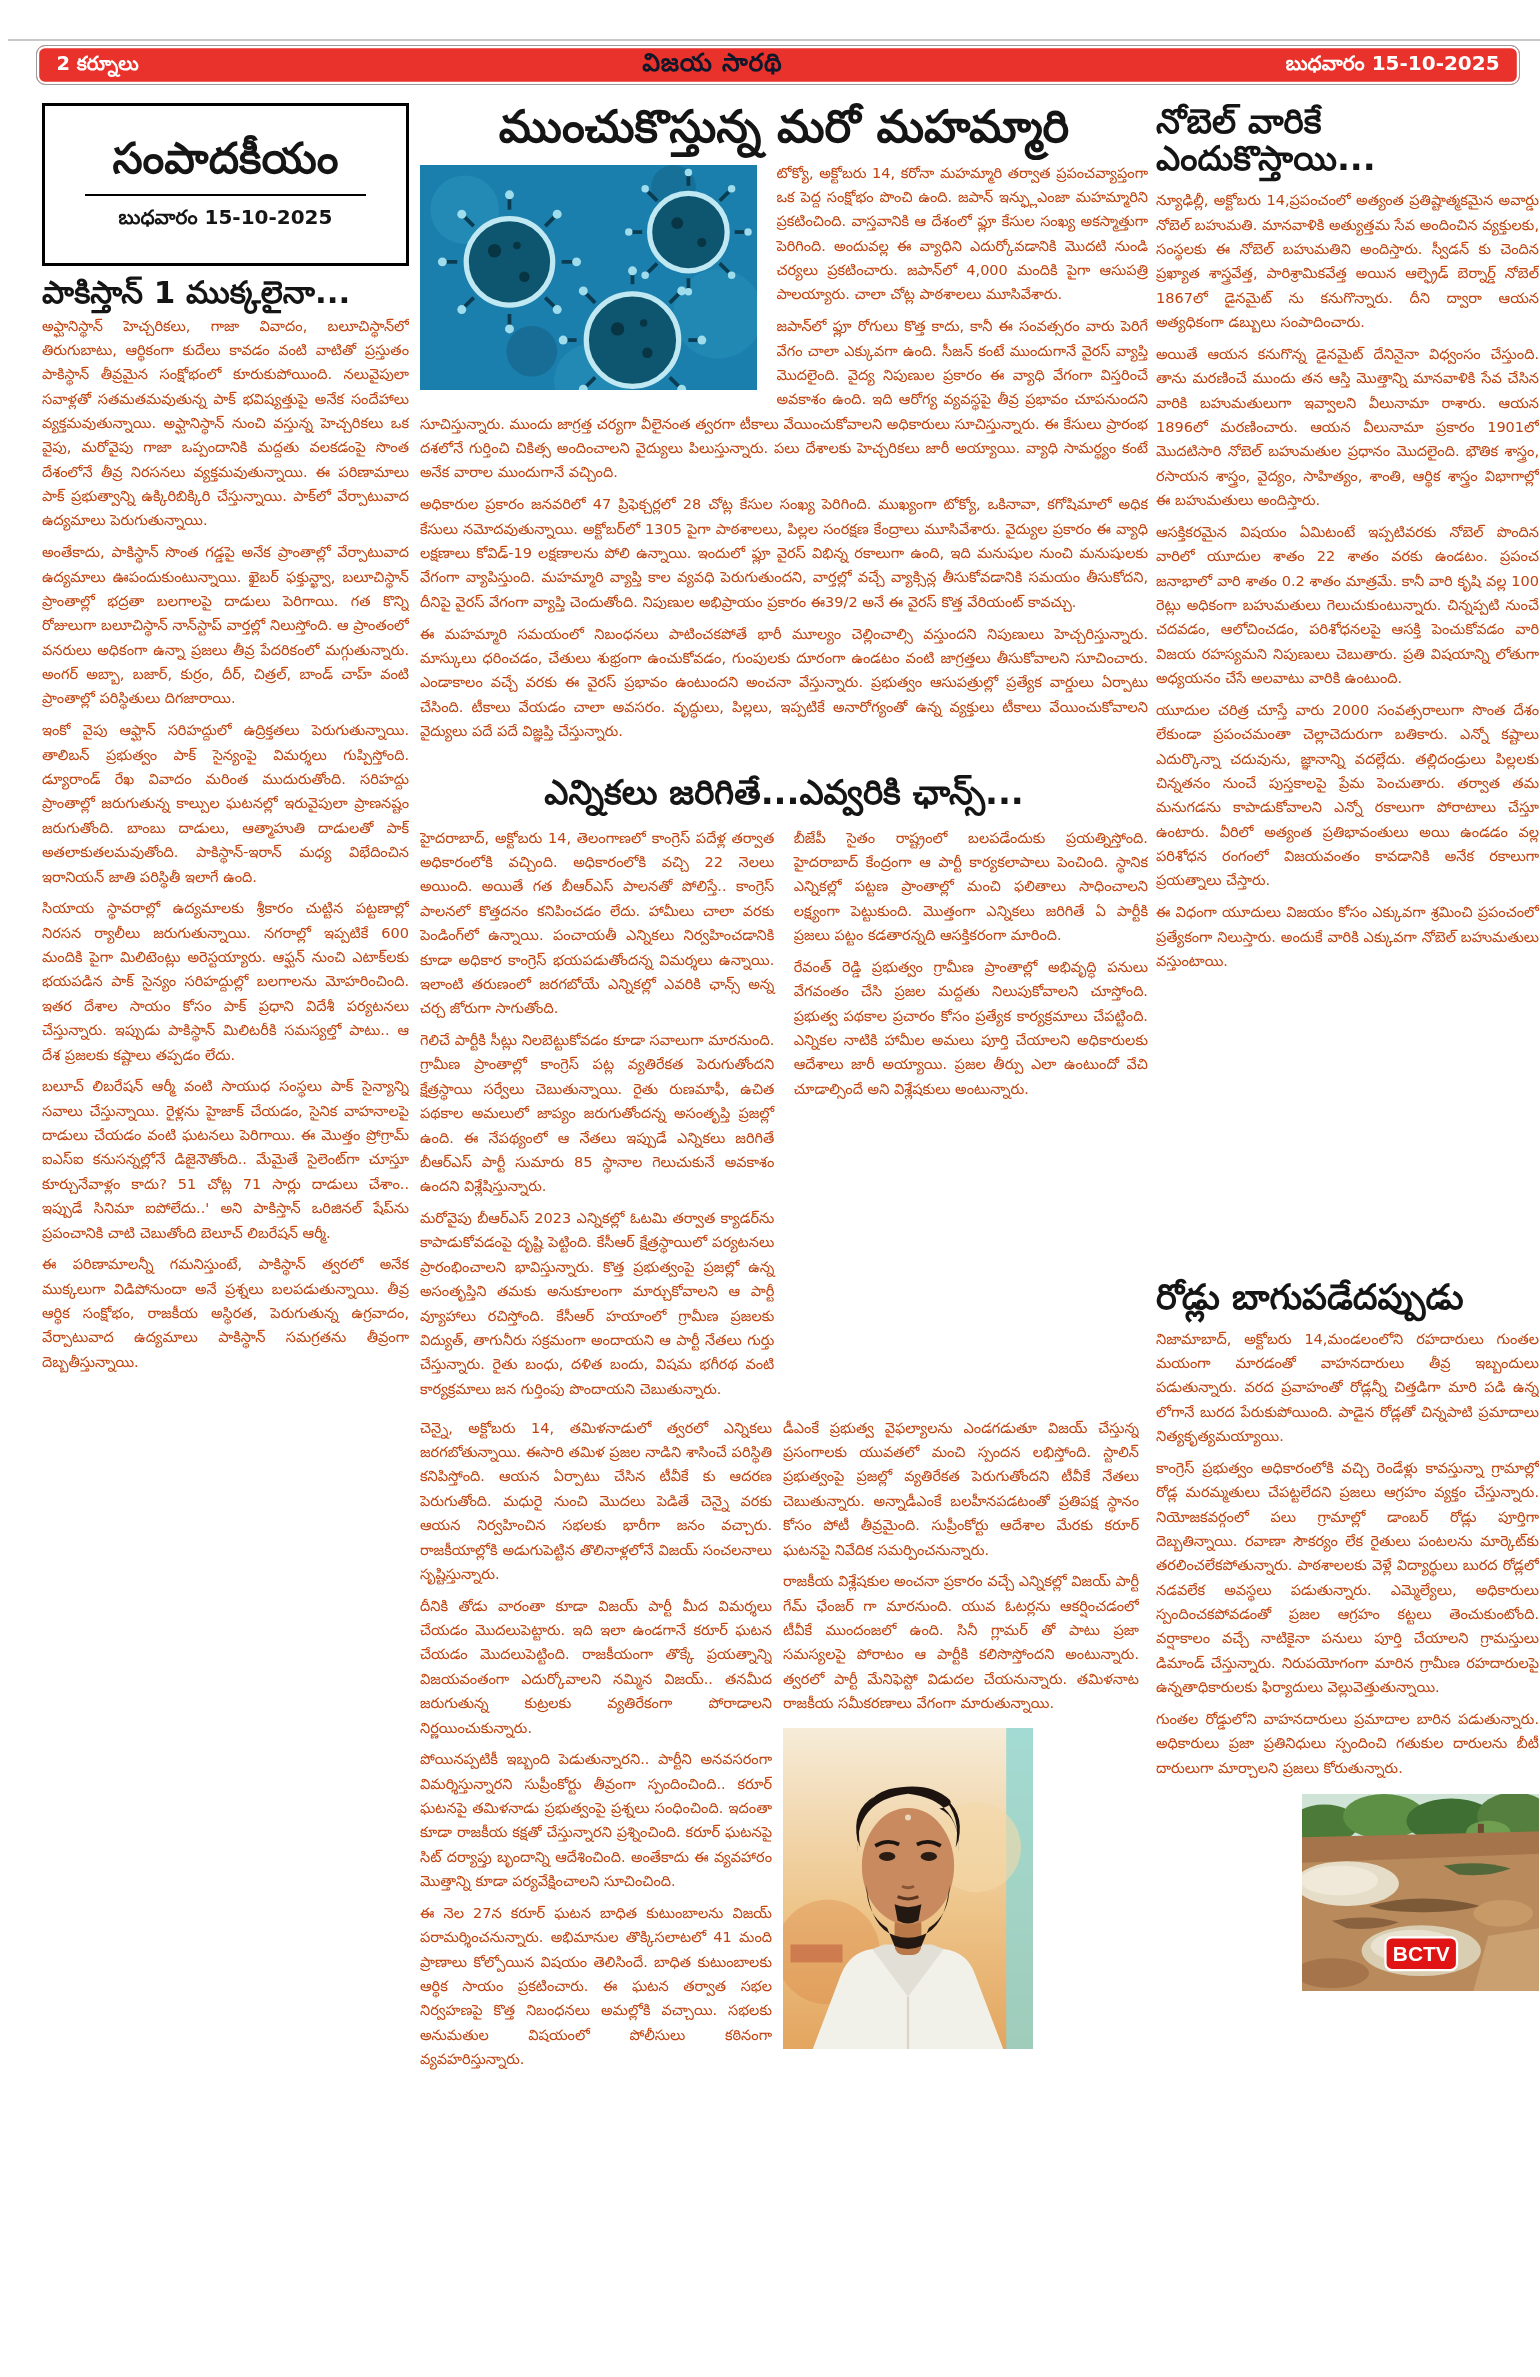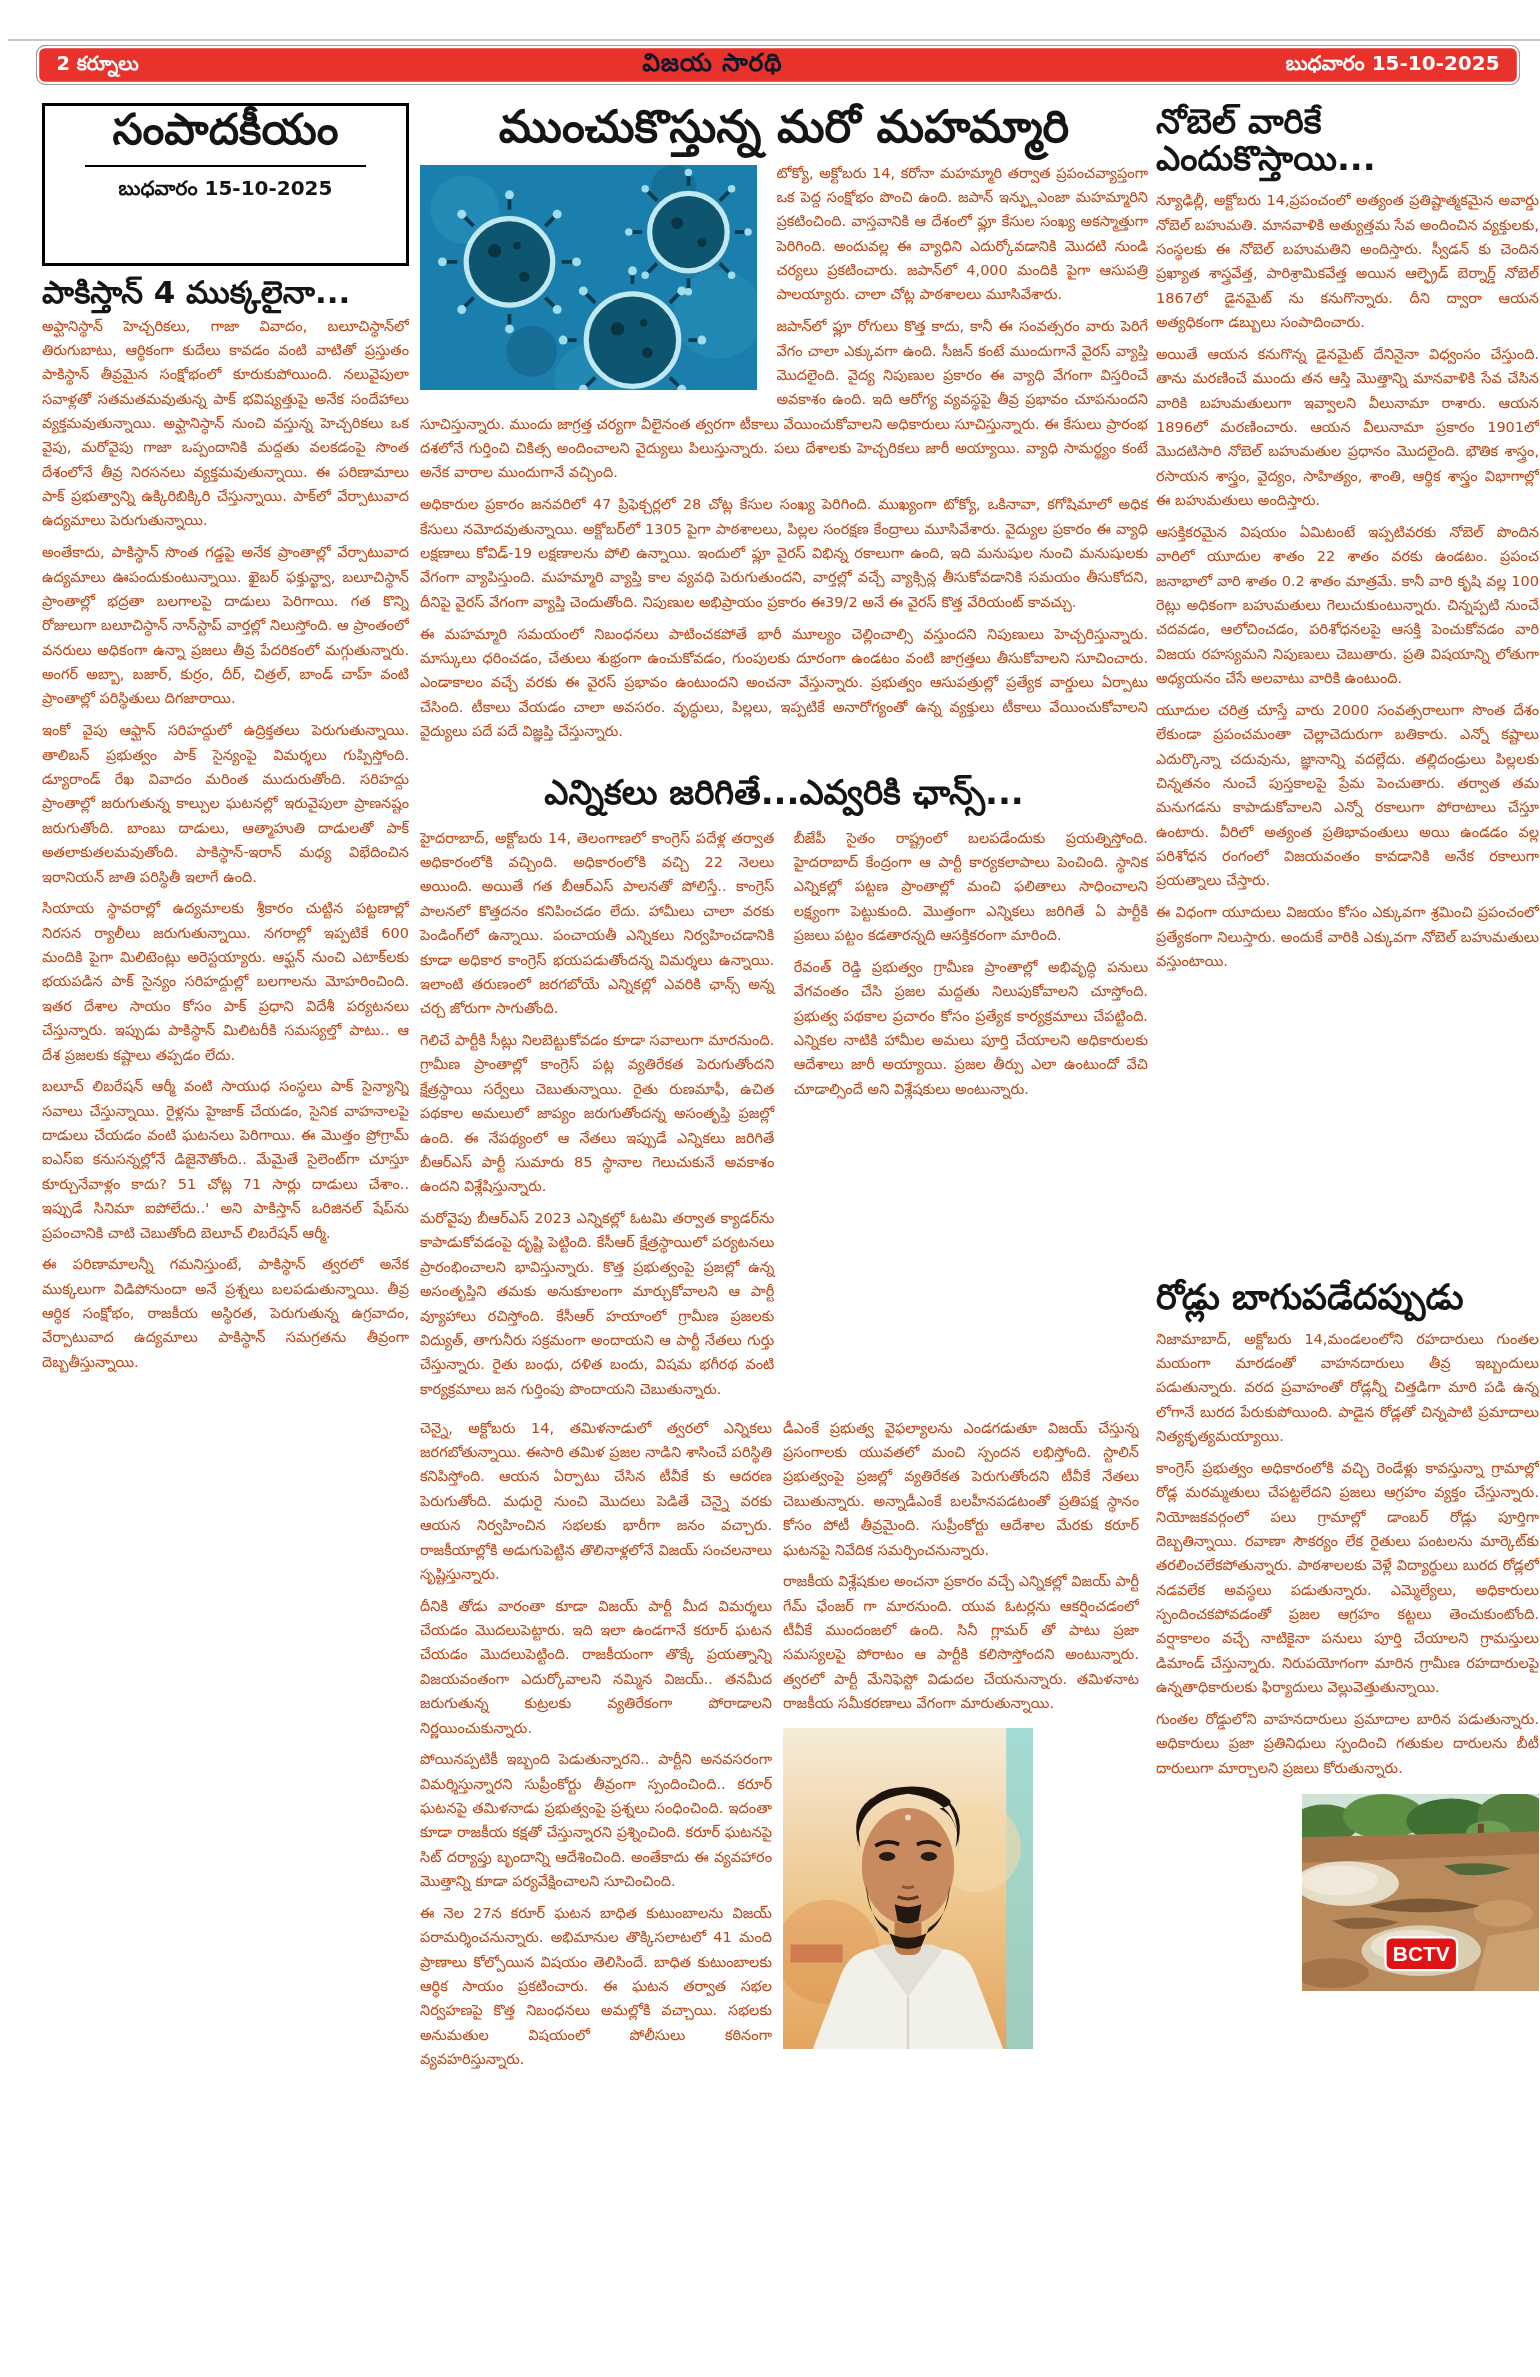--- a/index.html
+++ b/index.html
@@ -13,21 +13,21 @@
   .banner .pg{color:#ffffff;font-size:19.4px;font-weight:bold;}
   .banner .paper{color:#0f172a;font-size:25px;font-weight:bold;letter-spacing:0.7px;}
   .banner .date{color:#ffffff;font-size:20px;font-weight:bold;}
   
   .col{position:absolute;top:103px;}
   .col-left{left:34px;width:367px;}
   .col-mid{left:412px;width:728px;}
   .col-right{left:1148px;width:383px;}
   
   .edbox{border:3.7px solid #000;height:163px;box-sizing:border-box;text-align:center;
-         display:flex;flex-direction:column;align-items:center;}
+         display:flex;flex-direction:column;justify-content:center;align-items:center;}
   .edbox .edtitle{font-family:"DejaVu Serif",serif;font-size:43px;font-weight:bold;line-height:1.1;}
   .edbox .edrule{width:78%;height:2.2px;background:#000;margin:12px 0 9px 0;}
   .edbox .eddate{font-size:20px;font-weight:bold;}
   .edheadline{font-size:31px;font-weight:bold;margin:9px 0 4.5px 0;line-height:1.1;}
   .edbody{height:2014px;overflow:hidden;}
   
   .para{margin:0 0 7.5px 0;font-size:14.5px;line-height:1.68;text-align:justify;color:#c2410c;}
   
   .h-pandemic{font-size:45px;font-weight:bold;text-align:center;margin:0 0 10.4px 0;line-height:1.05;}
   .pandemic-body{height:601px;overflow:hidden;}
@@ -58,21 +58,21 @@
     <span class="paper">విజయ సారథి</span>
     <span class="date">బుధవారం 15-10-2025</span>
   </div>
 
   <div class="col col-left">
     <div class="edbox">
       <div class="edtitle">సంపాదకీయం</div>
       <div class="edrule"></div>
       <div class="eddate">బుధవారం 15-10-2025</div>
     </div>
-    <div class="edheadline">పాకిస్తాన్ 4 ముక్కలైనా...</div>
+    <div class="edheadline">పాకిస్తాన్ 1 ముక్కలైనా...</div>
     <div class="edbody">
         <p class="para">అఫ్ఘానిస్థాన్ హెచ్చరికలు, గాజా వివాదం, బలూచిస్థాన్‌లో తిరుగుబాటు, ఆర్థికంగా కుదేలు కావడం వంటి వాటితో ప్రస్తుతం పాకిస్థాన్ తీవ్రమైన సంక్షోభంలో కూరుకుపోయింది. నలువైపులా సవాళ్లతో సతమతమవుతున్న పాక్ భవిష్యత్తుపై అనేక సందేహాలు వ్యక్తమవుతున్నాయి. అఫ్ఘానిస్థాన్ నుంచి వస్తున్న హెచ్చరికలు ఒక వైపు, మరోవైపు గాజా ఒప్పందానికి మద్దతు వలకడంపై సొంత దేశంలోనే తీవ్ర నిరసనలు వ్యక్తమవుతున్నాయి. ఈ పరిణామాలు పాక్ ప్రభుత్వాన్ని ఉక్కిరిబిక్కిరి చేస్తున్నాయి. పాక్‌లో వేర్పాటువాద ఉద్యమాలు పెరుగుతున్నాయి.</p>
         <p class="para">అంతేకాదు, పాకిస్థాన్ సొంత గడ్డపై అనేక ప్రాంతాల్లో వేర్పాటువాద ఉద్యమాలు ఊపందుకుంటున్నాయి. ఖైబర్ ఫక్తున్ఖ్వా, బలూచిస్థాన్ ప్రాంతాల్లో భద్రతా బలగాలపై దాడులు పెరిగాయి. గత కొన్ని రోజులుగా బలూచిస్థాన్ నాన్‌స్టాప్ వార్తల్లో నిలుస్తోంది. ఆ ప్రాంతంలో వనరులు అధికంగా ఉన్నా ప్రజలు తీవ్ర పేదరికంలో మగ్గుతున్నారు. అంగర్ అబ్బా, బజార్, కుర్రం, దీర్, చిత్రల్, బాండ్ చాహ్ వంటి ప్రాంతాల్లో పరిస్థితులు దిగజారాయి.</p>
         <p class="para">ఇంకో వైపు ఆఫ్ఘాన్ సరిహద్దులో ఉద్రిక్తతలు పెరుగుతున్నాయి. తాలిబన్ ప్రభుత్వం పాక్ సైన్యంపై విమర్శలు గుప్పిస్తోంది. డ్యూరాండ్ రేఖ వివాదం మరింత ముదురుతోంది. సరిహద్దు ప్రాంతాల్లో జరుగుతున్న కాల్పుల ఘటనల్లో ఇరువైపులా ప్రాణనష్టం జరుగుతోంది. బాంబు దాడులు, ఆత్మాహుతి దాడులతో పాక్ అతలాకుతలమవుతోంది. పాకిస్థాన్-ఇరాన్ మధ్య విభేదించిన ఇరానియన్ జాతి పరిస్థితీ ఇలాగే ఉంది.</p>
         <p class="para">సియాయ స్థావరాల్లో ఉద్యమాలకు శ్రీకారం చుట్టిన పట్టణాల్లో నిరసన ర్యాలీలు జరుగుతున్నాయి. నగరాల్లో ఇప్పటికే 600 మందికి పైగా మిలిటెంట్లు అరెస్టయ్యారు. ఆఫ్ఘన్ నుంచి ఎటాక్‌లకు భయపడిన పాక్ సైన్యం సరిహద్దుల్లో బలగాలను మోహరించింది. ఇతర దేశాల సాయం కోసం పాక్ ప్రధాని విదేశీ పర్యటనలు చేస్తున్నారు. ఇప్పుడు పాకిస్థాన్ మిలిటరీకి సమస్యల్తో పాటు.. ఆ దేశ ప్రజలకు కష్టాలు తప్పడం లేదు.</p>
         <p class="para">బలూచ్ లిబరేషన్ ఆర్మీ వంటి సాయుధ సంస్థలు పాక్ సైన్యాన్ని సవాలు చేస్తున్నాయి. రైళ్లను హైజాక్ చేయడం, సైనిక వాహనాలపై దాడులు చేయడం వంటి ఘటనలు పెరిగాయి. ఈ మొత్తం ప్రోగ్రామ్ ఐఎస్ఐ కనుసన్నల్లోనే డిజైనౌతోంది.. మేమైతే సైలెంట్‌గా చూస్తూ కూర్చునేవాళ్లం కాదు? 51 చోట్ల 71 సార్లు దాడులు చేశాం.. ఇప్పుడే సినిమా ఐపోలేదు..' అని పాకిస్తాన్ ఒరిజినల్ షేప్‌ను ప్రపంచానికి చాటి చెబుతోంది బెలూచ్ లిబరేషన్ ఆర్మీ.</p>
         <p class="para">ఈ పరిణామాలన్నీ గమనిస్తుంటే, పాకిస్థాన్ త్వరలో అనేక ముక్కలుగా విడిపోనుందా అనే ప్రశ్నలు బలపడుతున్నాయి. తీవ్ర ఆర్థిక సంక్షోభం, రాజకీయ అస్థిరత, పెరుగుతున్న ఉగ్రవాదం, వేర్పాటువాద ఉద్యమాలు పాకిస్థాన్ సమగ్రతను తీవ్రంగా దెబ్బతీస్తున్నాయి.</p>
       </div>
   </div>
 

